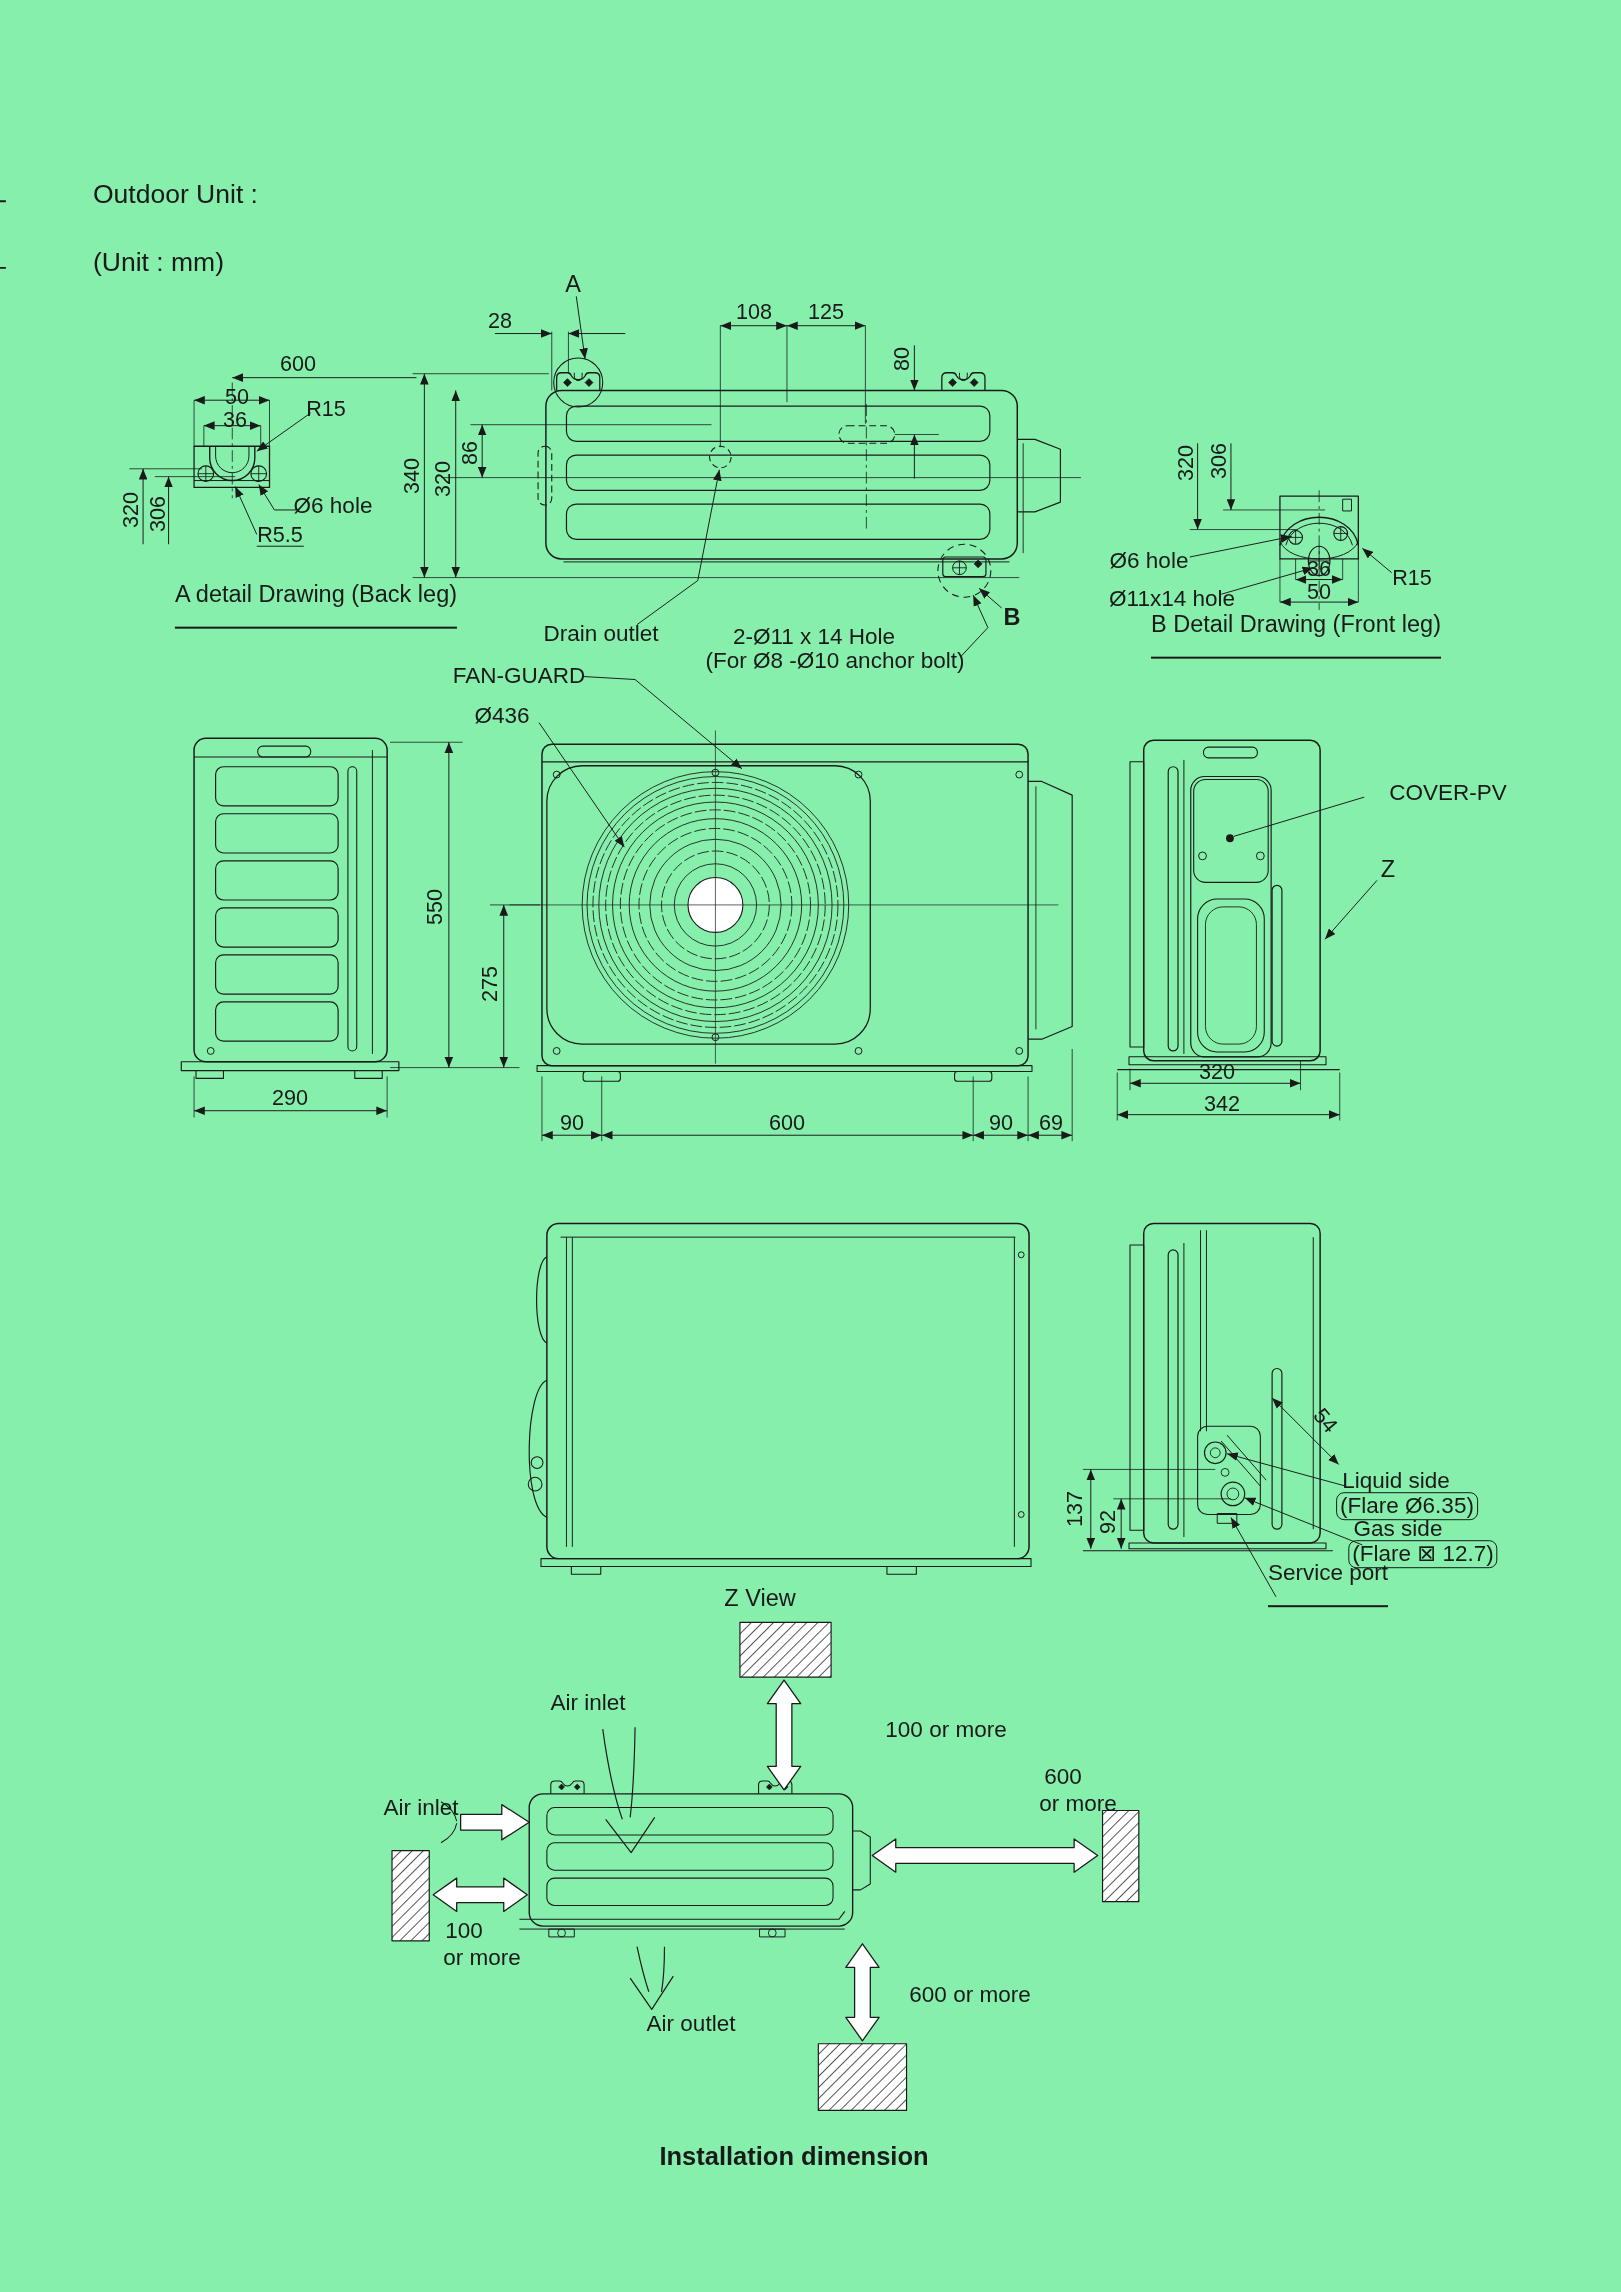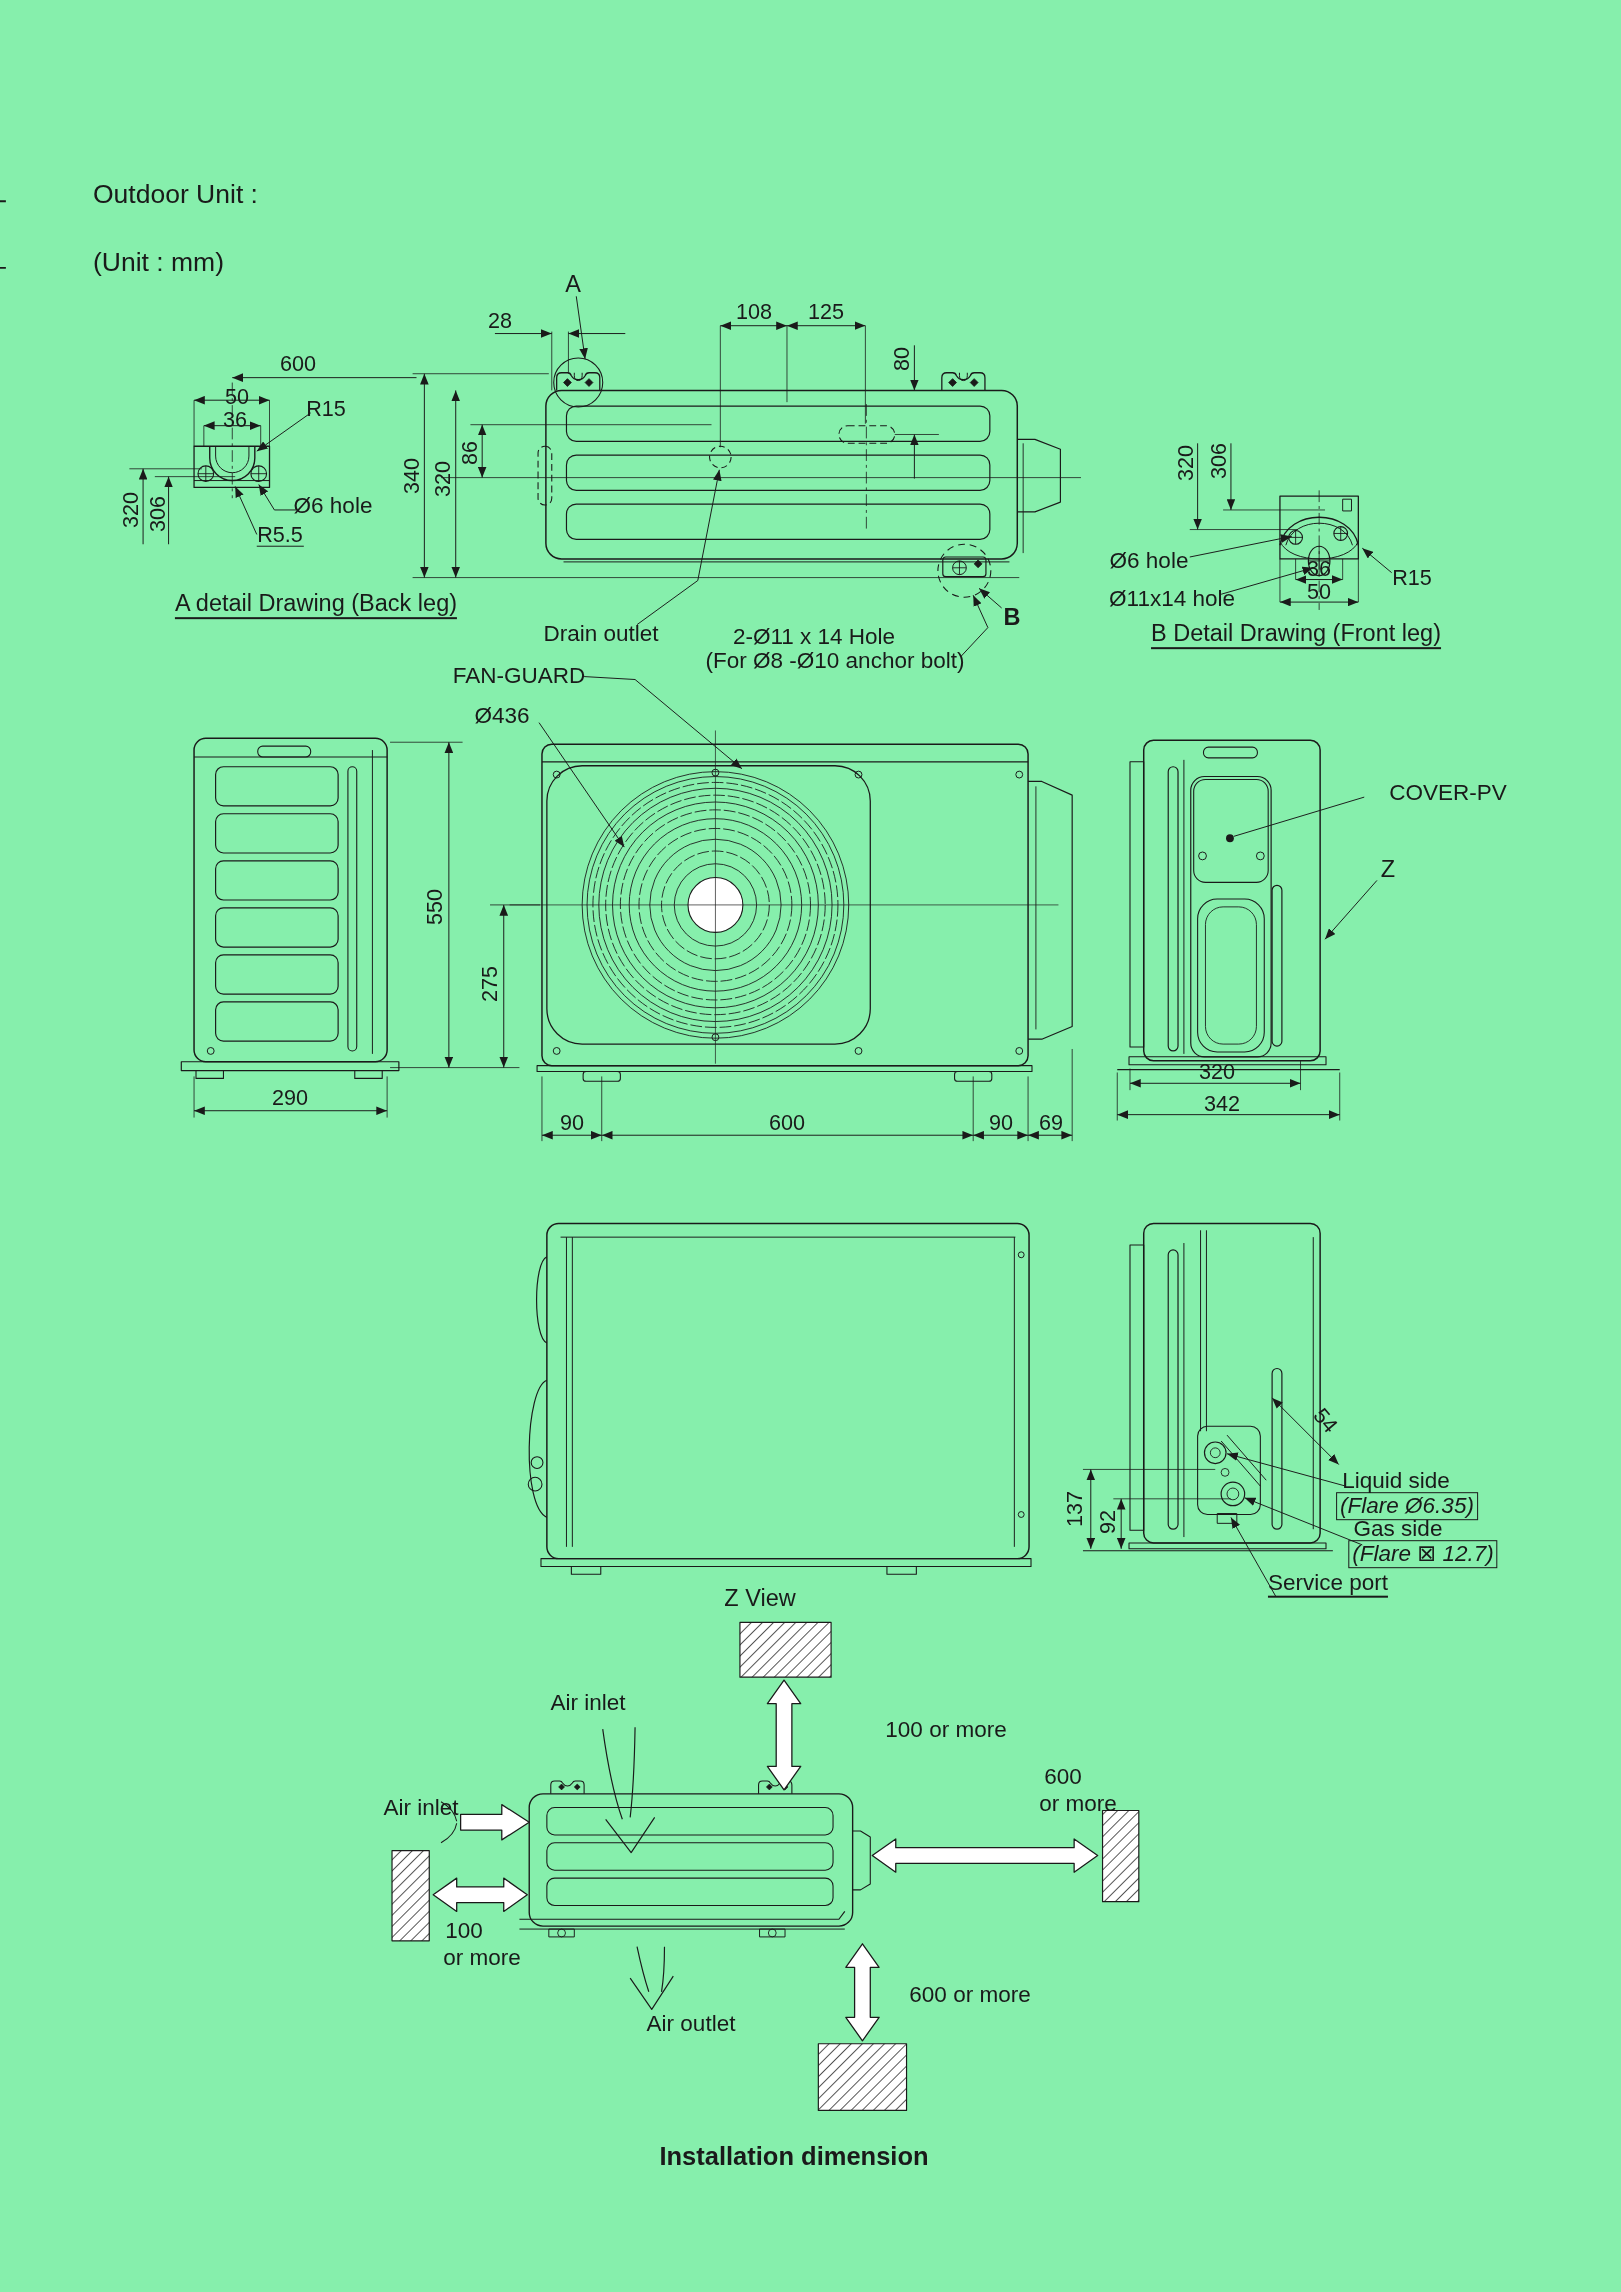--- a/index.html
+++ b/index.html
@@ -7,22 +7,22 @@
         font-family:"Liberation Sans","DejaVu Sans",sans-serif;color:#1a1a1a;overflow:hidden;}
   svg{position:absolute;left:0;top:0;}
   .lbl{position:absolute;transform:translate(-50%,-50%);white-space:nowrap;
        font-size:22.5px;line-height:1.05;color:#1a1a1a;}
   .hd{position:absolute;white-space:nowrap;font-size:26.5px;transform:none;}
   .rot{transform:translate(-50%,-50%) rotate(-90deg);}
   .rot45{transform:translate(-50%,-50%) rotate(50deg);}
   .s22{font-size:21.6px;}
   .s24{font-size:23.5px;}
   .b{font-weight:bold;}
-  .u{border-bottom:2px solid #1a1a1a;padding-bottom:1px;}
-  .box{border:1.5px solid #1a1a1a;border-radius:0;padding:1px 3px;font-style:italic;}
+  .u{border-bottom:2px solid #1a1a1a;padding-bottom:20px;}
+  .box{border:1.5px solid #1a1a1a;border-radius:8px;padding:1px 3px;}
   .cap{font-size:25.5px;font-weight:bold;}
 </style>
 </head>
 <body>
 
 <div class="page">
 
 <svg width="1621" height="2293" viewBox="0 0 1654 2339">
 <defs>
   <marker id="ar" viewBox="0 0 10 8" refX="10" refY="4" markerWidth="11" markerHeight="9" markerUnits="userSpaceOnUse" orient="auto-start-reverse">

